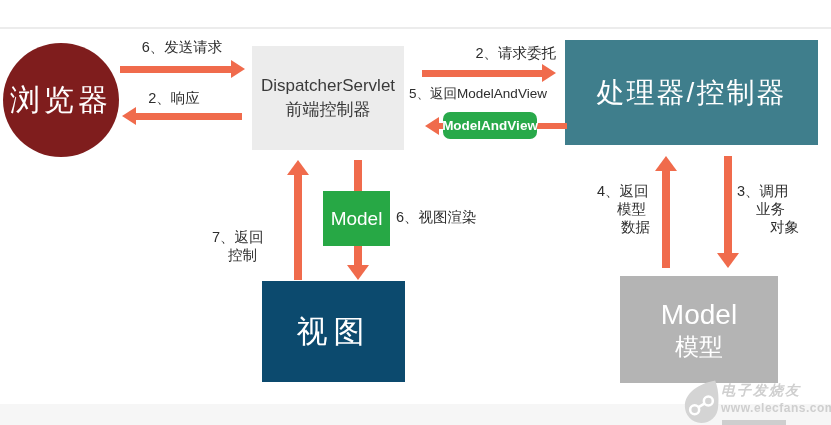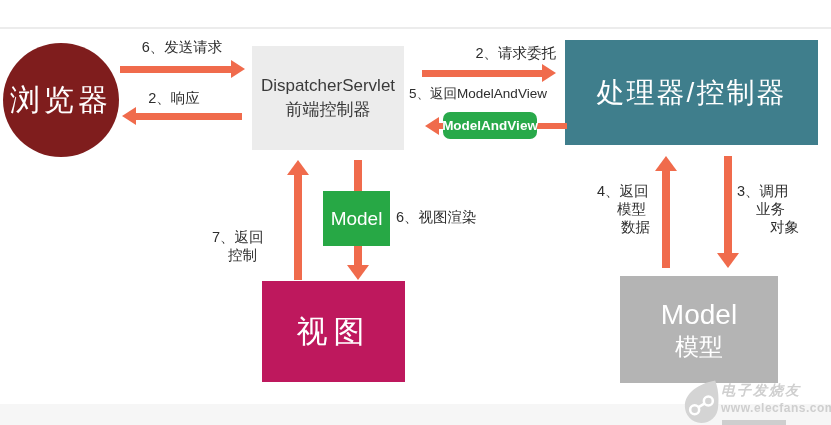--- a/index.html
+++ b/index.html
@@ -23,21 +23,21 @@
   .browser{left:3px;top:43px;width:116px;height:114px;border-radius:50%;
     background:#7f1d1d;font-size:30px;letter-spacing:4px;}
   .dispatcher{left:252px;top:46px;width:152px;height:104px;background:#ececec;
     color:#3a3a3a;font-size:17px;line-height:1.4;flex-direction:column;}
   .handler{left:565px;top:40px;width:253px;height:105px;background:#3f7e8c;
     font-size:28px;letter-spacing:2px;}
   .mav{left:443px;top:112px;width:94px;height:27px;background:#28a94a;border-radius:7px;
     font-size:13.5px;font-weight:bold;z-index:3;}
   .model-small{left:323px;top:191px;width:67px;height:55px;background:#27a845;
     font-size:19px;z-index:3;}
-  .view{left:262px;top:281px;width:143px;height:101px;background:#be185d;
+  .view{left:262px;top:281px;width:143px;height:101px;background:#0c4a6e;
     font-size:31px;letter-spacing:6px;}
   .model-big{left:620px;top:276px;width:158px;height:107px;background:#b4b4b4;
     flex-direction:column;line-height:1.25;}
   .model-big .t1{font-size:28px;}
   .model-big .t2{font-size:24px;}
 
   
   .step{color:var(--ink);font-size:14.5px;font-weight:500;z-index:2;line-height:1.1;}
   .step.center{text-align:center;}
   .step .ln{display:block;margin-top:2px;}

